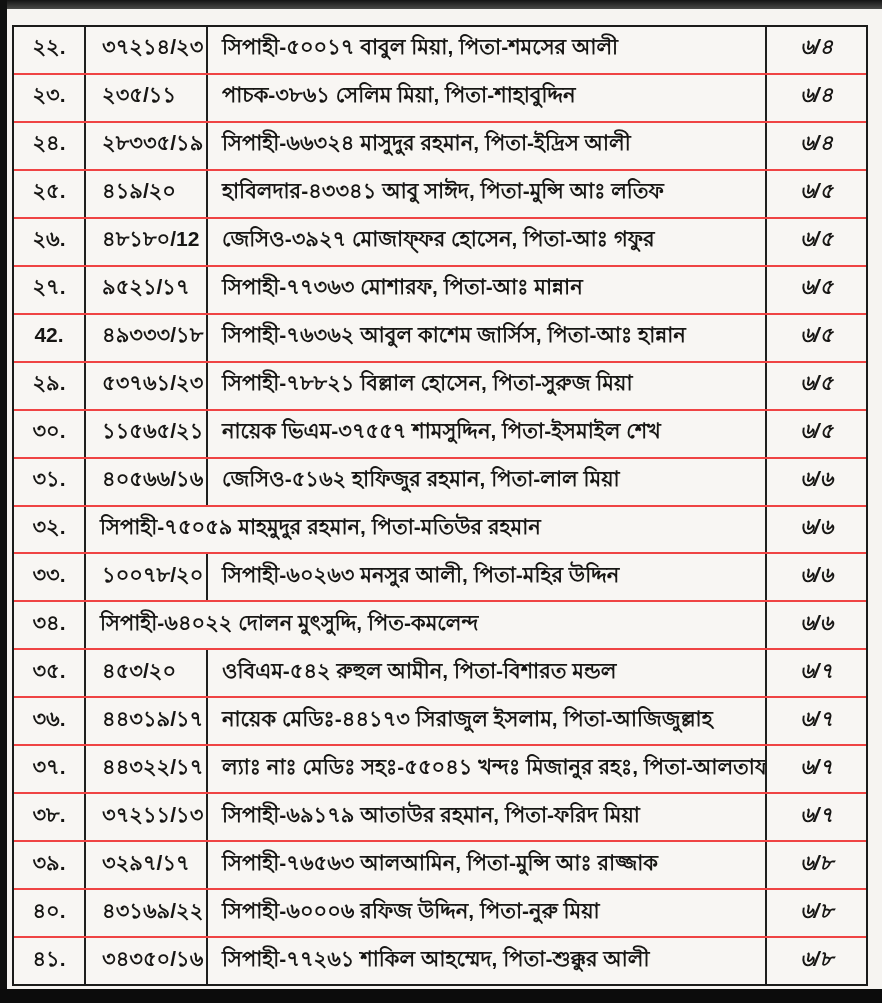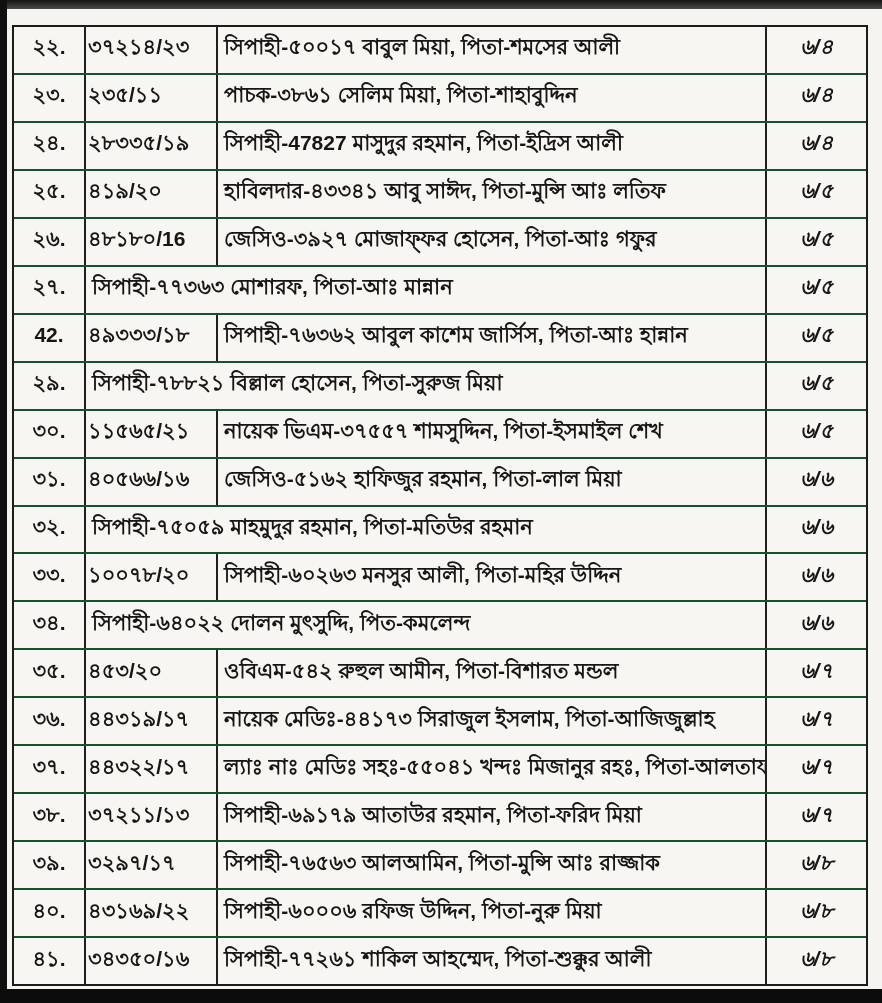--- a/index.html
+++ b/index.html
@@ -42,21 +42,21 @@
     height: 961px;
     border: 2px solid #1b1b1a;
     box-sizing: border-box;
     display: flex;
     flex-direction: column;
     background: #f8f6f3;
   }
   .row {
     flex: 1;
     display: flex;
-    border-bottom: 2px solid #14532d;
+    border-bottom: 2px solid #ef4444;
   }
   .row:last-child {
     border-bottom: none;
   }
   .cell {
     display: flex;
     align-items: center;
     box-sizing: border-box;
     color: #171614;
     font-weight: 700;
@@ -65,28 +65,28 @@
     padding-bottom: 5px;
     white-space: nowrap;
     overflow: hidden;
   }
   .c1 {
     width: 72px;
     border-right: 2px solid #1f1f1e;
     justify-content: center;
   }
   .c2 {
-    width: 132px;
+    width: 122px;
     border-right: 2px solid #1f1f1e;
-    padding-left: 2px;
+    padding-left: 16px;
   }
   .c3 {
     flex: 1;
     border-right: 2px solid #1f1f1e;
-    padding-left: 6px;
+    padding-left: 14px;
   }
   .c4 {
     width: 99px;
     justify-content: center;
     font-style: italic;
   }
 </style>
 </head>
 <body>
 
@@ -104,48 +104,50 @@
   </div>
     <div class="row">
     <div class="cell c1">২৩.</div>
     <div class="cell c2">২৩৫/১১</div>
     <div class="cell c3">পাচক-৩৮৬১ সেলিম মিয়া, পিতা-শাহাবুদ্দিন</div>
     <div class="cell c4">৬/৪</div>
   </div>
     <div class="row">
     <div class="cell c1">২৪.</div>
     <div class="cell c2">২৮৩৩৫/১৯</div>
-    <div class="cell c3">সিপাহী-47827 মাসুদুর রহমান, পিতা-ইদ্রিস আলী</div>
+    <div class="cell c3">সিপাহী-৬৬৩২৪ মাসুদুর রহমান, পিতা-ইদ্রিস আলী</div>
     <div class="cell c4">৬/৪</div>
   </div>
     <div class="row">
     <div class="cell c1">২৫.</div>
     <div class="cell c2">৪১৯/২০</div>
     <div class="cell c3">হাবিলদার-৪৩৩৪১ আবু সাঈদ, পিতা-মুন্সি আঃ লতিফ</div>
     <div class="cell c4">৬/৫</div>
   </div>
     <div class="row">
     <div class="cell c1">২৬.</div>
-    <div class="cell c2">৪৮১৮০/16</div>
+    <div class="cell c2">৪৮১৮০/12</div>
     <div class="cell c3">জেসিও-৩৯২৭ মোজাফ্ফর হোসেন, পিতা-আঃ গফুর</div>
     <div class="cell c4">৬/৫</div>
   </div>
     <div class="row">
     <div class="cell c1">২৭.</div>
+    <div class="cell c2">৯৫২১/১৭</div>
     <div class="cell c3">সিপাহী-৭৭৩৬৩ মোশারফ, পিতা-আঃ মান্নান</div>
     <div class="cell c4">৬/৫</div>
   </div>
     <div class="row">
     <div class="cell c1">42.</div>
     <div class="cell c2">৪৯৩৩৩/১৮</div>
     <div class="cell c3">সিপাহী-৭৬৩৬২ আবুল কাশেম জার্সিস, পিতা-আঃ হান্নান</div>
     <div class="cell c4">৬/৫</div>
   </div>
     <div class="row">
     <div class="cell c1">২৯.</div>
+    <div class="cell c2">৫৩৭৬১/২৩</div>
     <div class="cell c3">সিপাহী-৭৮৮২১ বিল্লাল হোসেন, পিতা-সুরুজ মিয়া</div>
     <div class="cell c4">৬/৫</div>
   </div>
     <div class="row">
     <div class="cell c1">৩০.</div>
     <div class="cell c2">১১৫৬৫/২১</div>
     <div class="cell c3">নায়েক ভিএম-৩৭৫৫৭ শামসুদ্দিন, পিতা-ইসমাইল শেখ</div>
     <div class="cell c4">৬/৫</div>
   </div>
     <div class="row">

